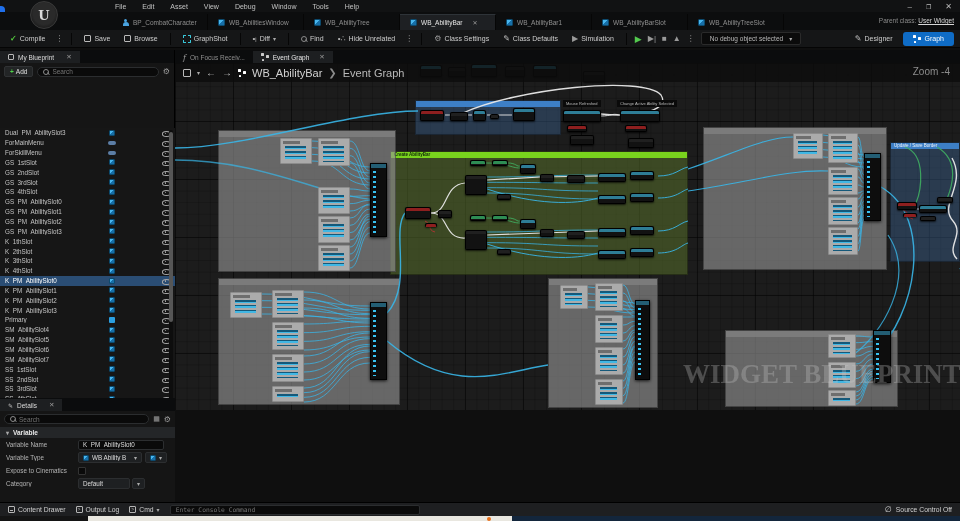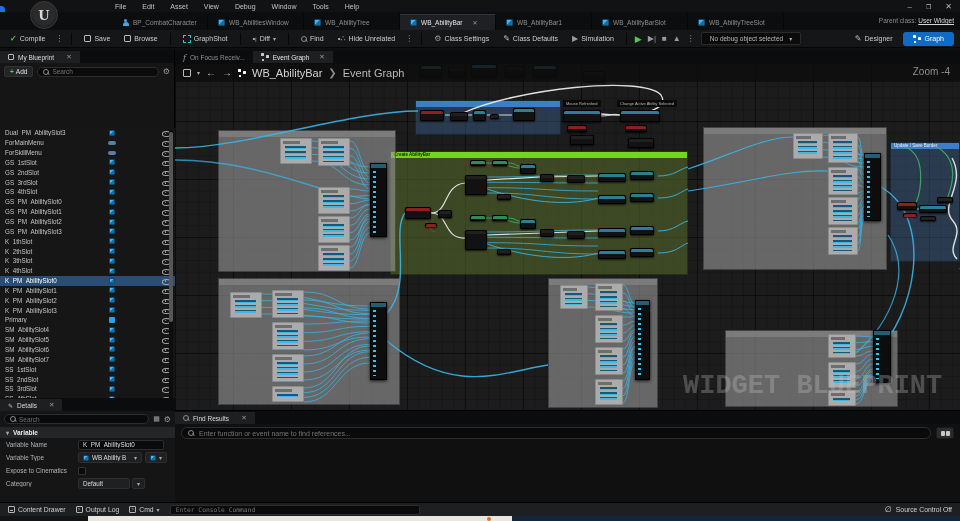--- a/index.html
+++ b/index.html
@@ -136,21 +136,21 @@
   .c-blue .chd { background:#3d7fc6; color:#eaf2fb; }
   .minicmt { position:absolute; background:#0a0a0a; color:#b9b9b9; font-size:4px; line-height:7px;
     padding:0 3px; z-index:4; white-space:nowrap; }
 
   .stack { position:absolute; background:#ababab; border:1px solid #8c8c8c; border-radius:1px; z-index:4; }
   .stack::before { content:''; position:absolute; left:2px; top:1.5px; width:55%; height:3px; background:rgba(50,50,50,0.5); }
   .stack::after { content:''; position:absolute; left:4px; right:5px; top:7px; bottom:3px;
     background:repeating-linear-gradient(to bottom, #15597a 0 1.6px, #41b7e4 1.6px 3.2px, rgba(0,0,0,0) 3.2px 4.9px); }
 
   .watermark { position:absolute; left:508px; top:296px; z-index:5; font-size:27px; font-weight:800;
-    letter-spacing:0px; color:rgba(200,200,200,0.30); white-space:nowrap; font-family:Liberation Mono, monospace;margin-top:12px; }
+    letter-spacing:0px; color:rgba(200,200,200,0.30); white-space:nowrap; font-family:Liberation Serif, serif; }
 
   .crumbbar { position:absolute; left:175px; top:63px; width:785px; height:19px; z-index:8;
     background:rgba(13,13,13,0.80); display:flex; align-items:center; gap:6px; padding:0 8px; }
   .crumbbar .bigtxt { font-size:11px; color:#d2d2d2; }
   .crumbbar .sep { color:#8a8a8a; font-size:10px; }
   .navarrow { color:#c2c2c2; font-size:10px; }
   .zoomlbl { position:absolute; right:10px; top:3px; color:#8d8d8d; font-size:10px; }
 
   
   .findpanel { position:absolute; left:175px; top:410px; width:785px; height:92px; background:#101010; border-top:1px solid #000; }
@@ -939,38 +939,20 @@
         <i></i>
         <i></i>
         <i></i>
       </span>
     <span class="bigtxt">WB_AbilityBar</span>
     <span class="sep">❯</span>
     <span class="bigtxt" style="color:#b9b9b9;">Event Graph</span>
     <span class="zoomlbl">Zoom -4</span>
   </div>
 
-  <div class="findpanel">
-    <div class="findtabs">
-      <div class="ptab">
-        <span class="mag"></span>
-        <span>Find Results</span>
-        <span class="x">✕</span>
-      </div>
-    </div>
-    <div class="findrow">
-      <div class="findinput">
-        <span class="mag"></span>
-        <input placeholder="Enter function or event name to find references..." style="">
-      </div>
-      <div class="binocbtn">
-          <span class="binoc"></span>
-        </div>
-    </div>
-  </div>
 
   <div class="statusbar">
     <div class="sbitem">
       <span class="sbicon drawer"></span>
       <span>Content Drawer</span>
     </div>
     <div class="sbitem">
       <span class="sbicon term"></span>
       <span>Output Log</span>
     </div>

